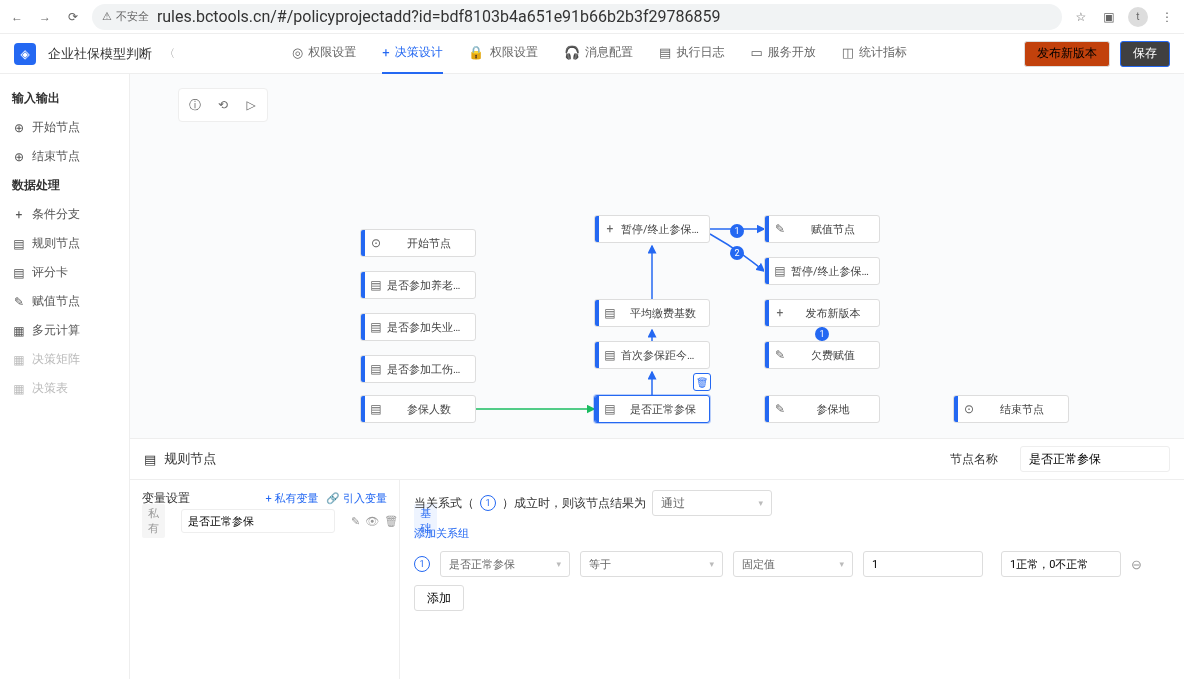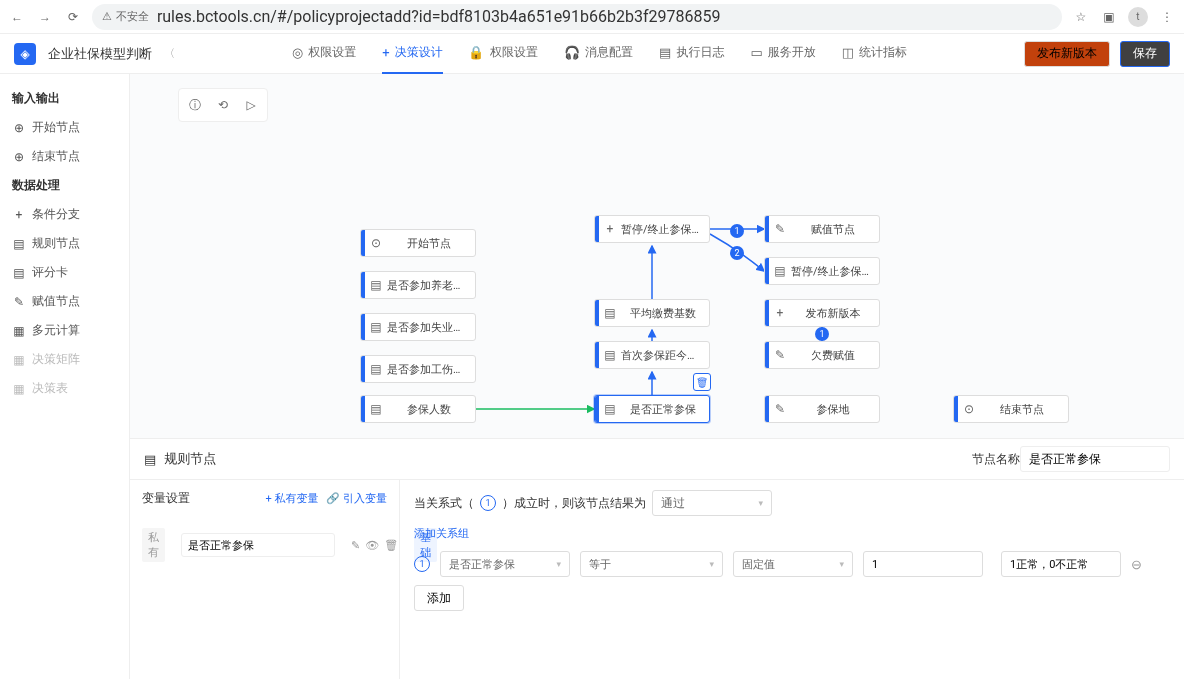--- a/index.html
+++ b/index.html
@@ -43,27 +43,27 @@
 .node.selected{border-color:#2468f2;box-shadow:0 0 0 1px rgba(36,104,242,.3)}
 
 .badge{position:absolute;width:14px;height:14px;border-radius:50%;background:#2468f2;color:#fff;font-size:9px;display:flex;align-items:center;justify-content:center;z-index:5}
 .delete-btn{position:absolute;width:18px;height:18px;border:1px solid #2468f2;border-radius:3px;background:#fff;color:#2468f2;display:flex;align-items:center;justify-content:center;font-size:10px;cursor:pointer;z-index:5}
 
 svg.connectors{position:absolute;top:0;left:0;width:100%;height:100%;pointer-events:none}
 
 .bottom-panel{border-top:1px solid #eee;background:#fff}
 .panel-header{height:40px;display:flex;align-items:center;padding:0 14px;justify-content:space-between}
 .panel-header-left{display:flex;align-items:center;gap:8px;font-size:13px;color:#333}
-.panel-header-right{display:flex;align-items:center;gap:0}
+.panel-header-right{display:flex;align-items:center;gap:22px}
 .node-name-label{font-size:12px;color:#333}
 .node-name-input{width:150px;height:26px;border:1px solid #eee;border-radius:3px;padding:0 8px;font-size:12px;background:#fff}
 
 .panel-body{display:flex;border-top:1px solid #eee;min-height:200px}
 .var-panel{width:270px;border-right:1px solid #eee;padding:10px 12px}
-.var-panel-head{display:flex;justify-content:space-between;align-items:center;margin-bottom:24px}
+.var-panel-head{display:flex;justify-content:space-between;align-items:center;margin-bottom:0}
 .var-title{font-size:12px;color:#333}
 .var-actions{display:flex;gap:8px}
 .var-action{color:#2468f2;font-size:11px;cursor:pointer}
 .var-row{display:flex;align-items:center;gap:16px;height:28px}
 .var-tag{padding:2px 6px;background:#f5f5f5;border-radius:2px;font-size:11px;color:#999}
 .var-name-input{flex:1;height:24px;border:1px solid #eee;border-radius:3px;padding:0 6px;font-size:11px}
 .var-icons{display:flex;gap:5px;color:#999;font-size:11px}
 .var-basic{padding:2px 6px;background:#eef4ff;color:#2468f2;border-radius:2px;font-size:11px}
 
 .rule-panel{flex:1;padding:10px 14px}

